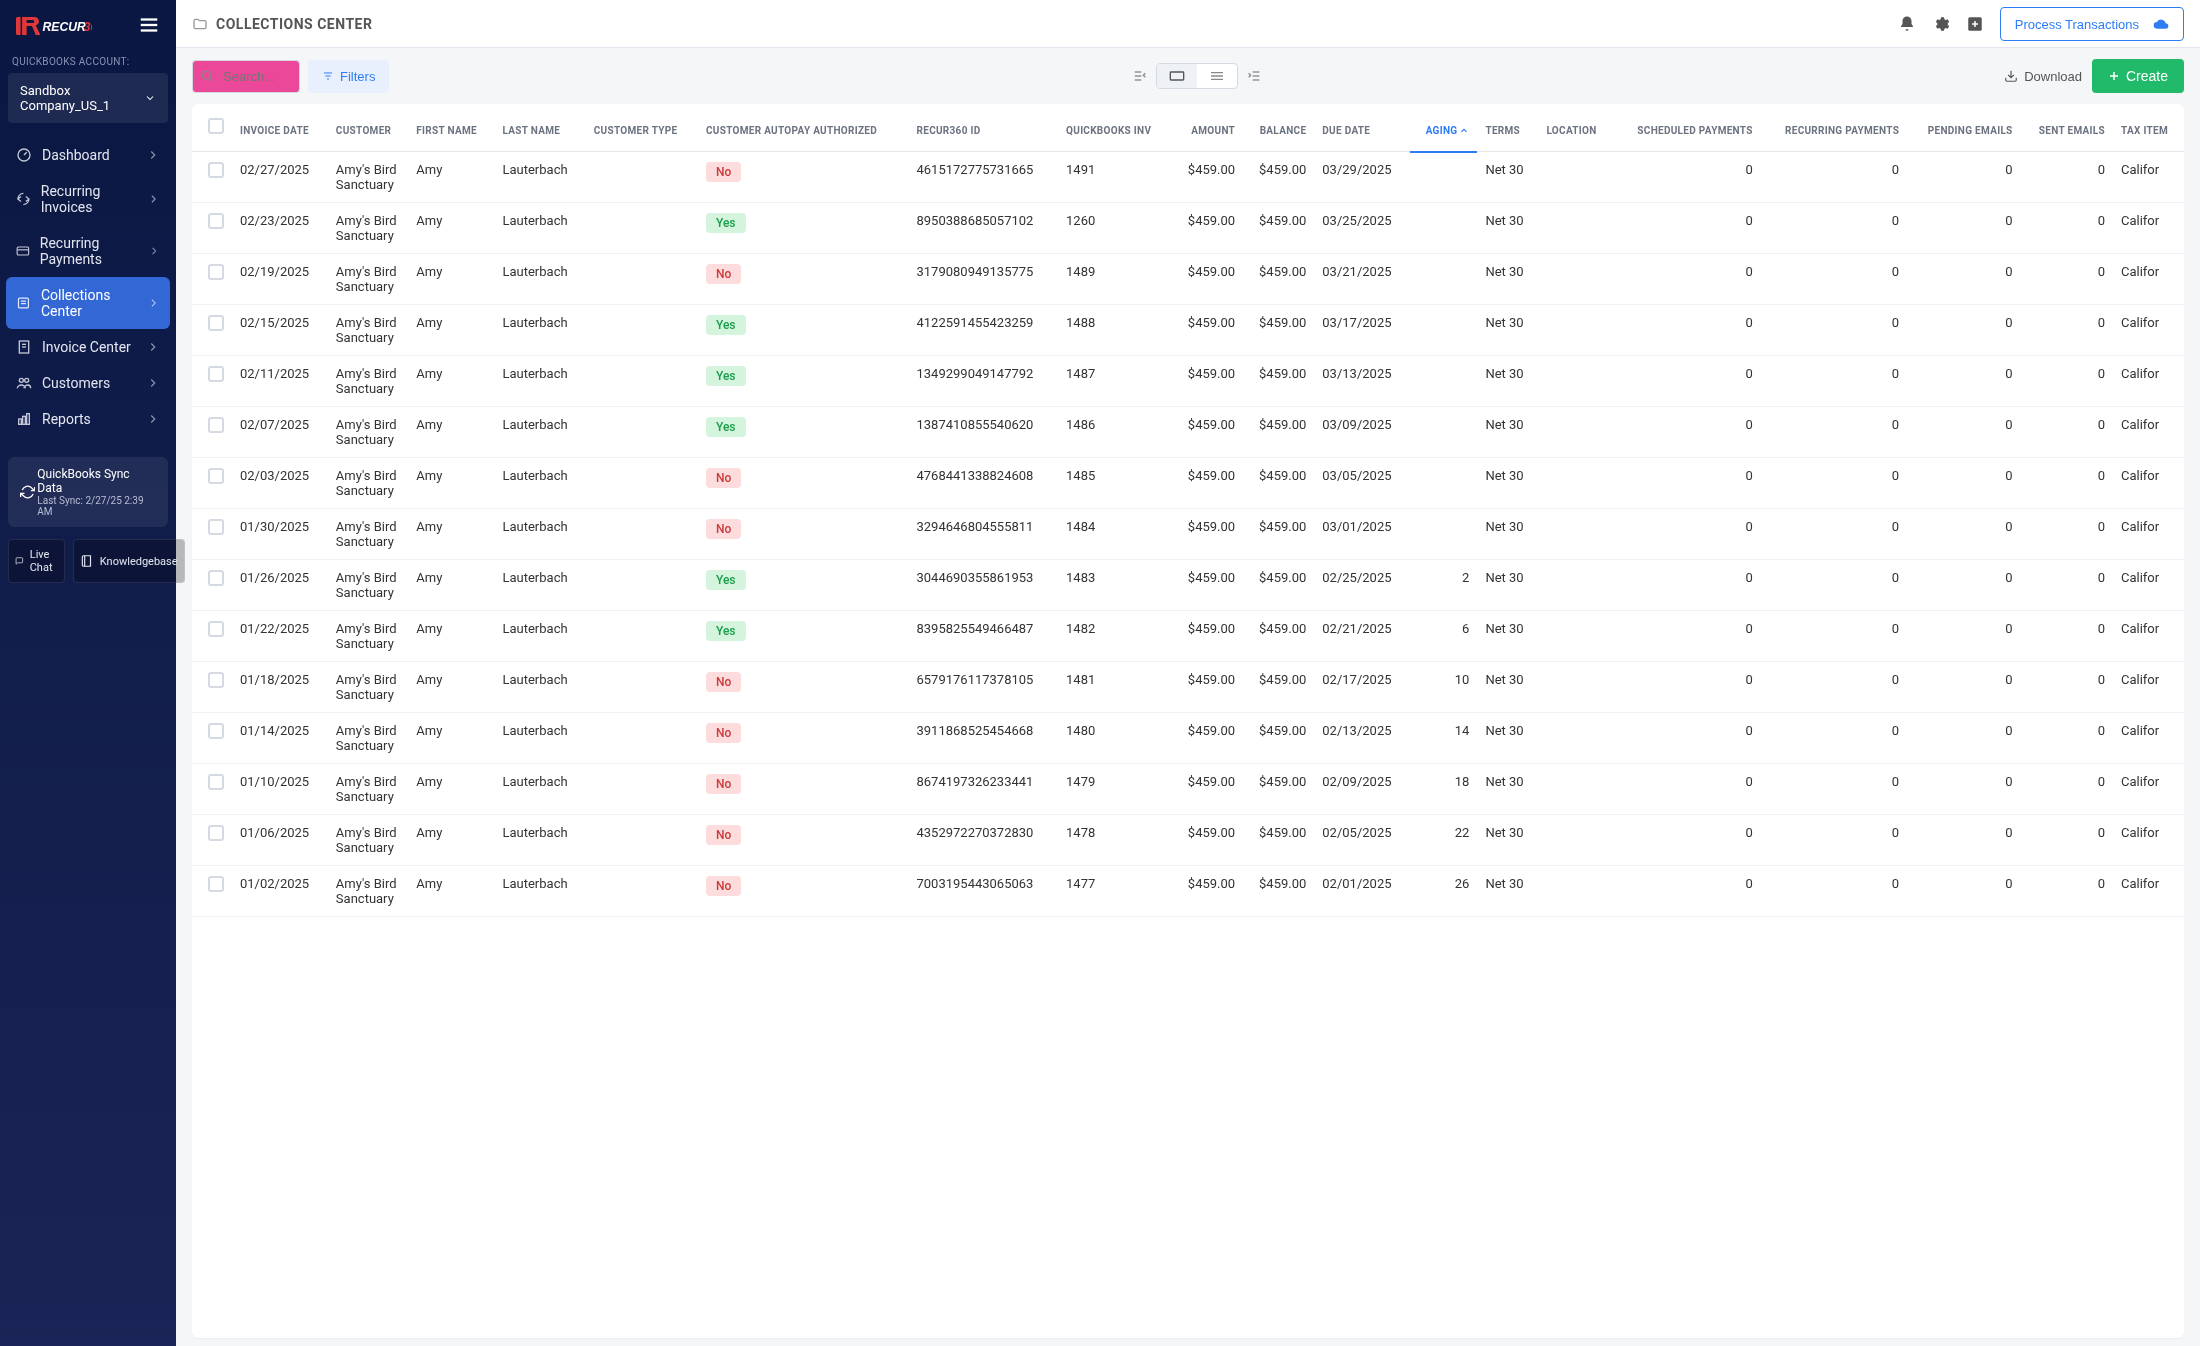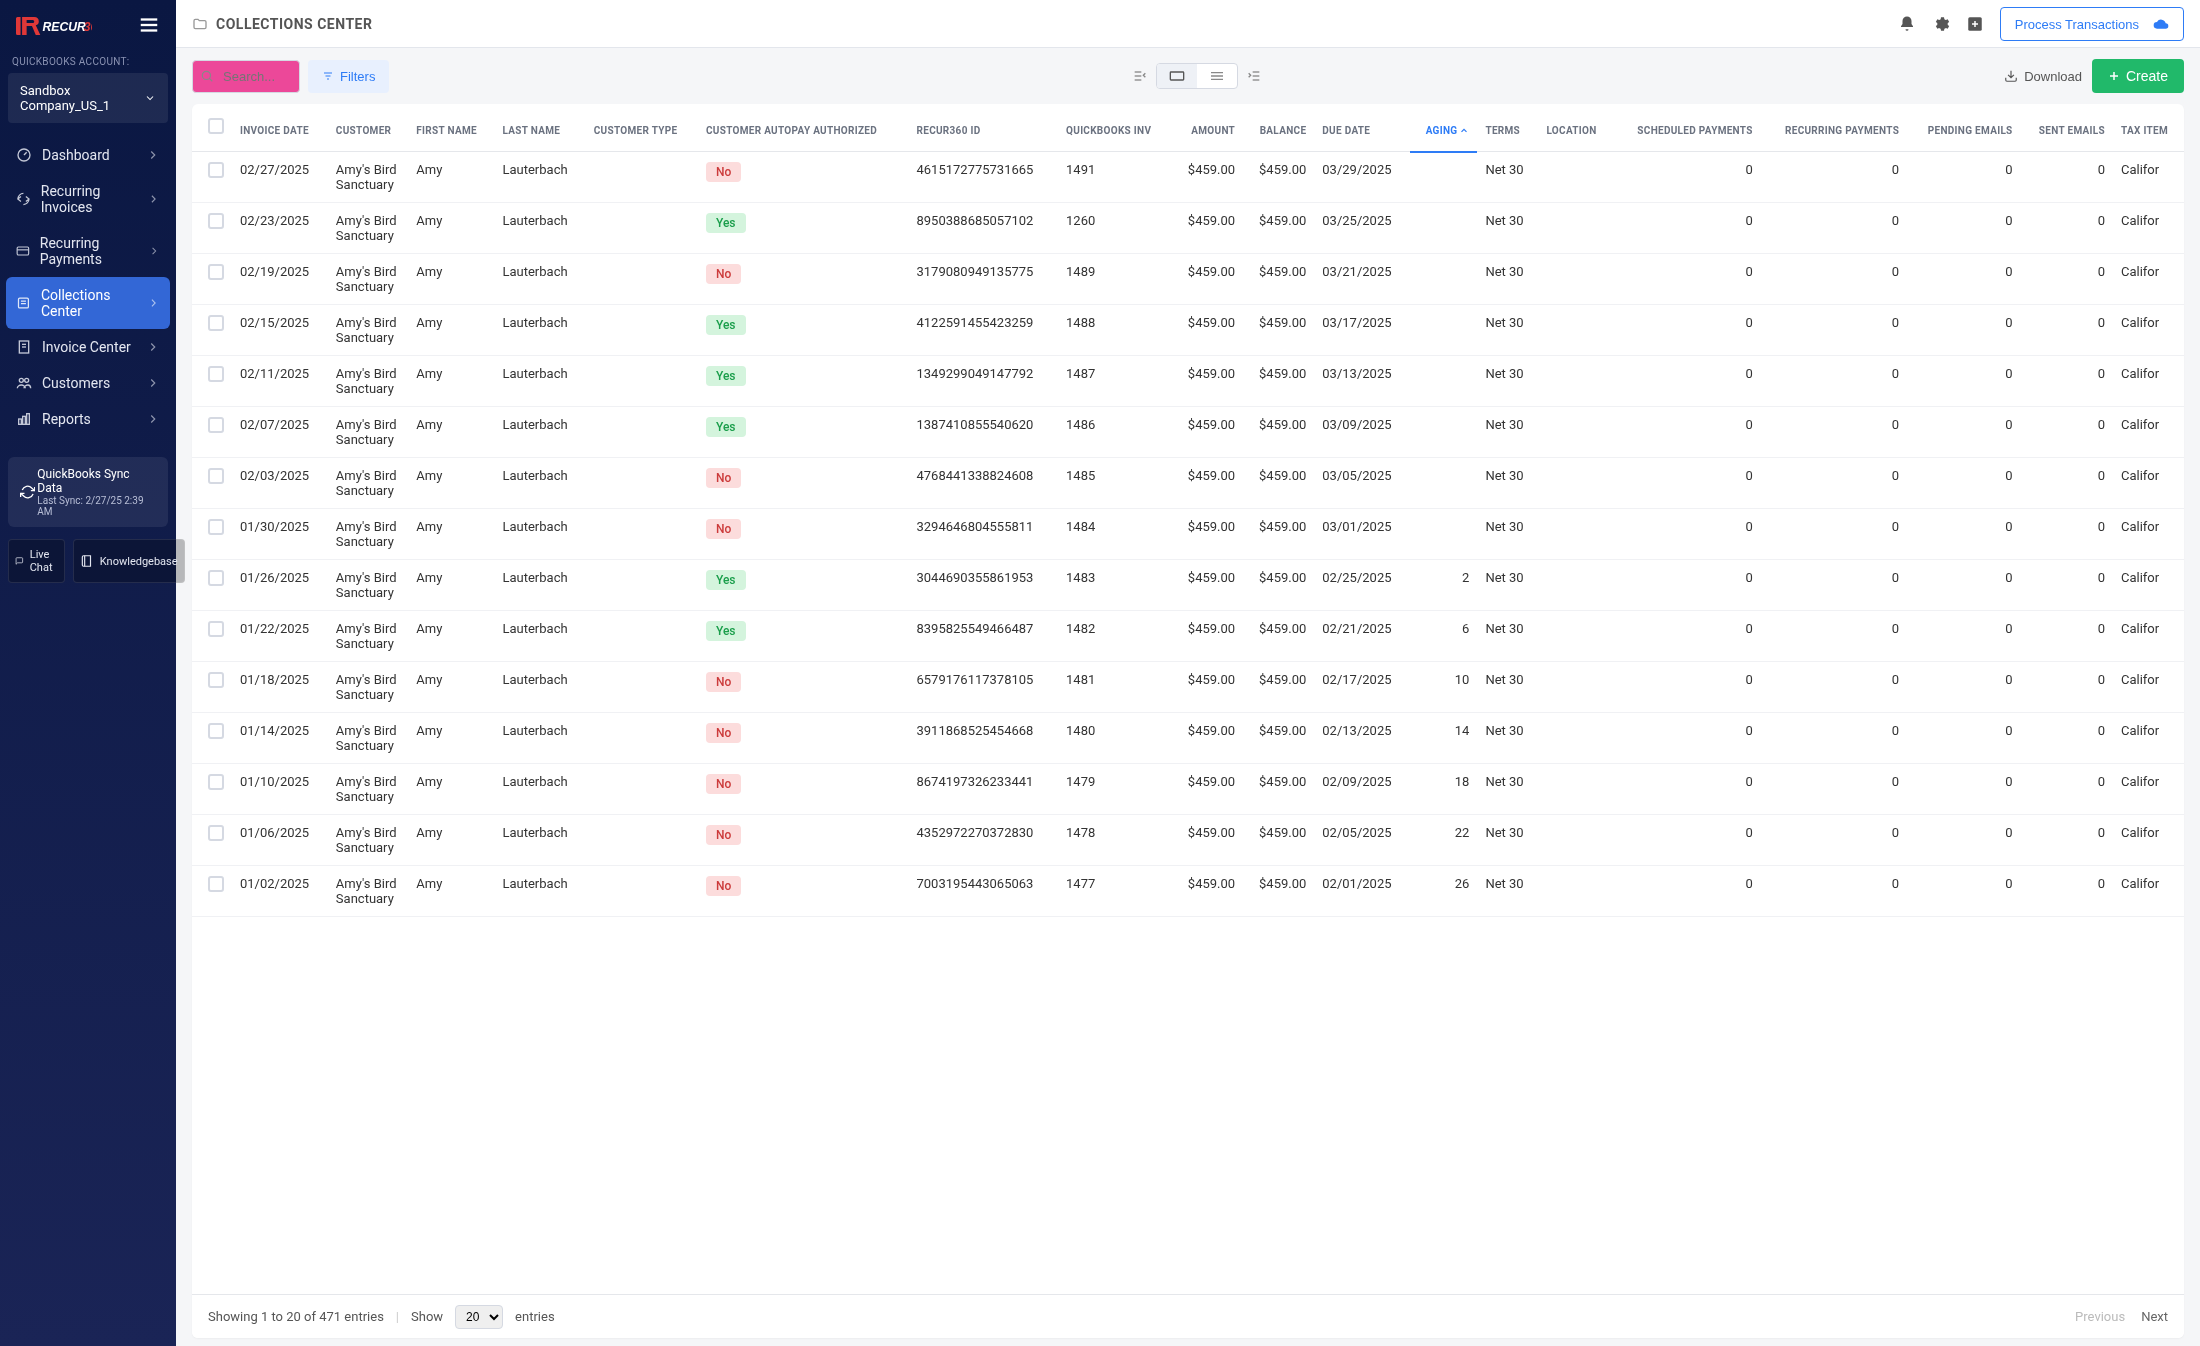--- a/index.html
+++ b/index.html
@@ -657,28 +657,15 @@
                 <td class=""></td>
                 <td class="num">0</td>
                 <td class="num">0</td>
                 <td class="num">0</td>
                 <td class="num">0</td>
                 <td class="">Califor</td>
               </tr>
             </tbody>
         </table>
       </div>
-      <div class="footer">
-        <div class="foot-left">
-          <span>Showing 1 to 20 of 471 entries</span>
-          <span class="foot-sep">|</span>
-          <span>Show</span>
-          <select class="page-sel"><option>20</option></select>
-          <span>entries</span>
-        </div>
-        <div class="pager">
-          <span class="disabled">Previous</span>
-          <span>Next</span>
-        </div>
-      </div>
     </div>
   </main>
 </div>
 
 </body></html>

